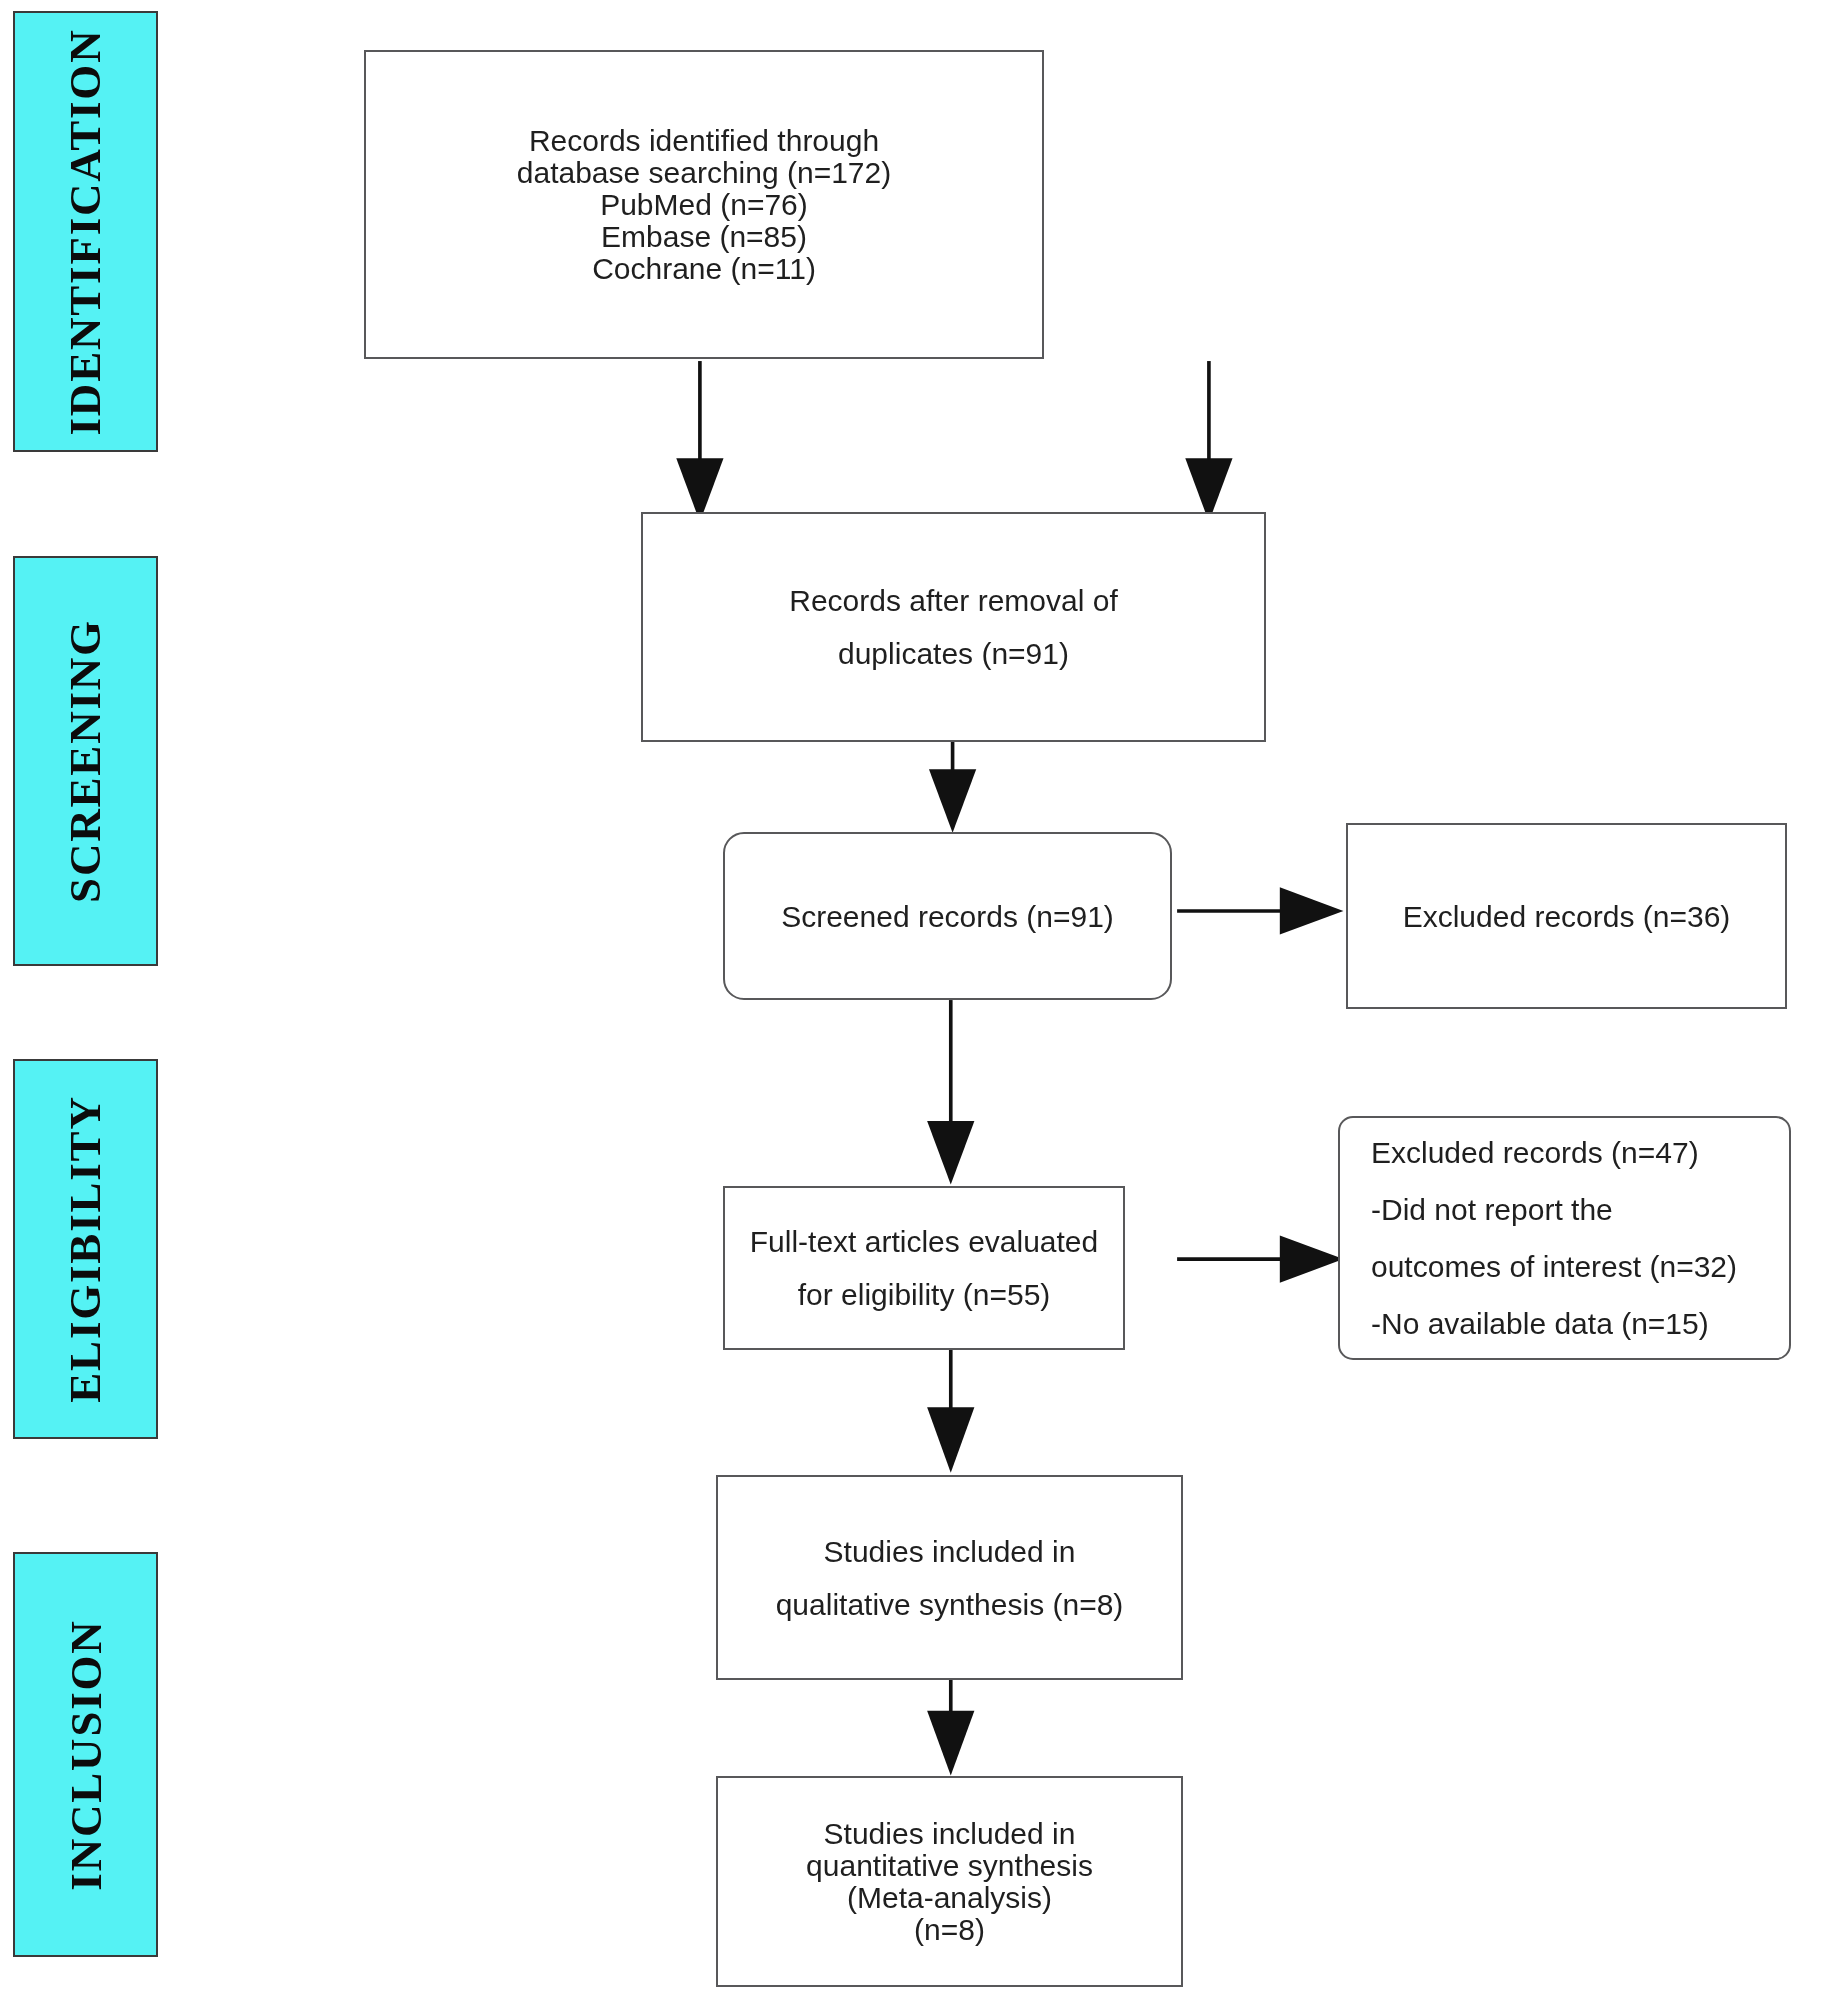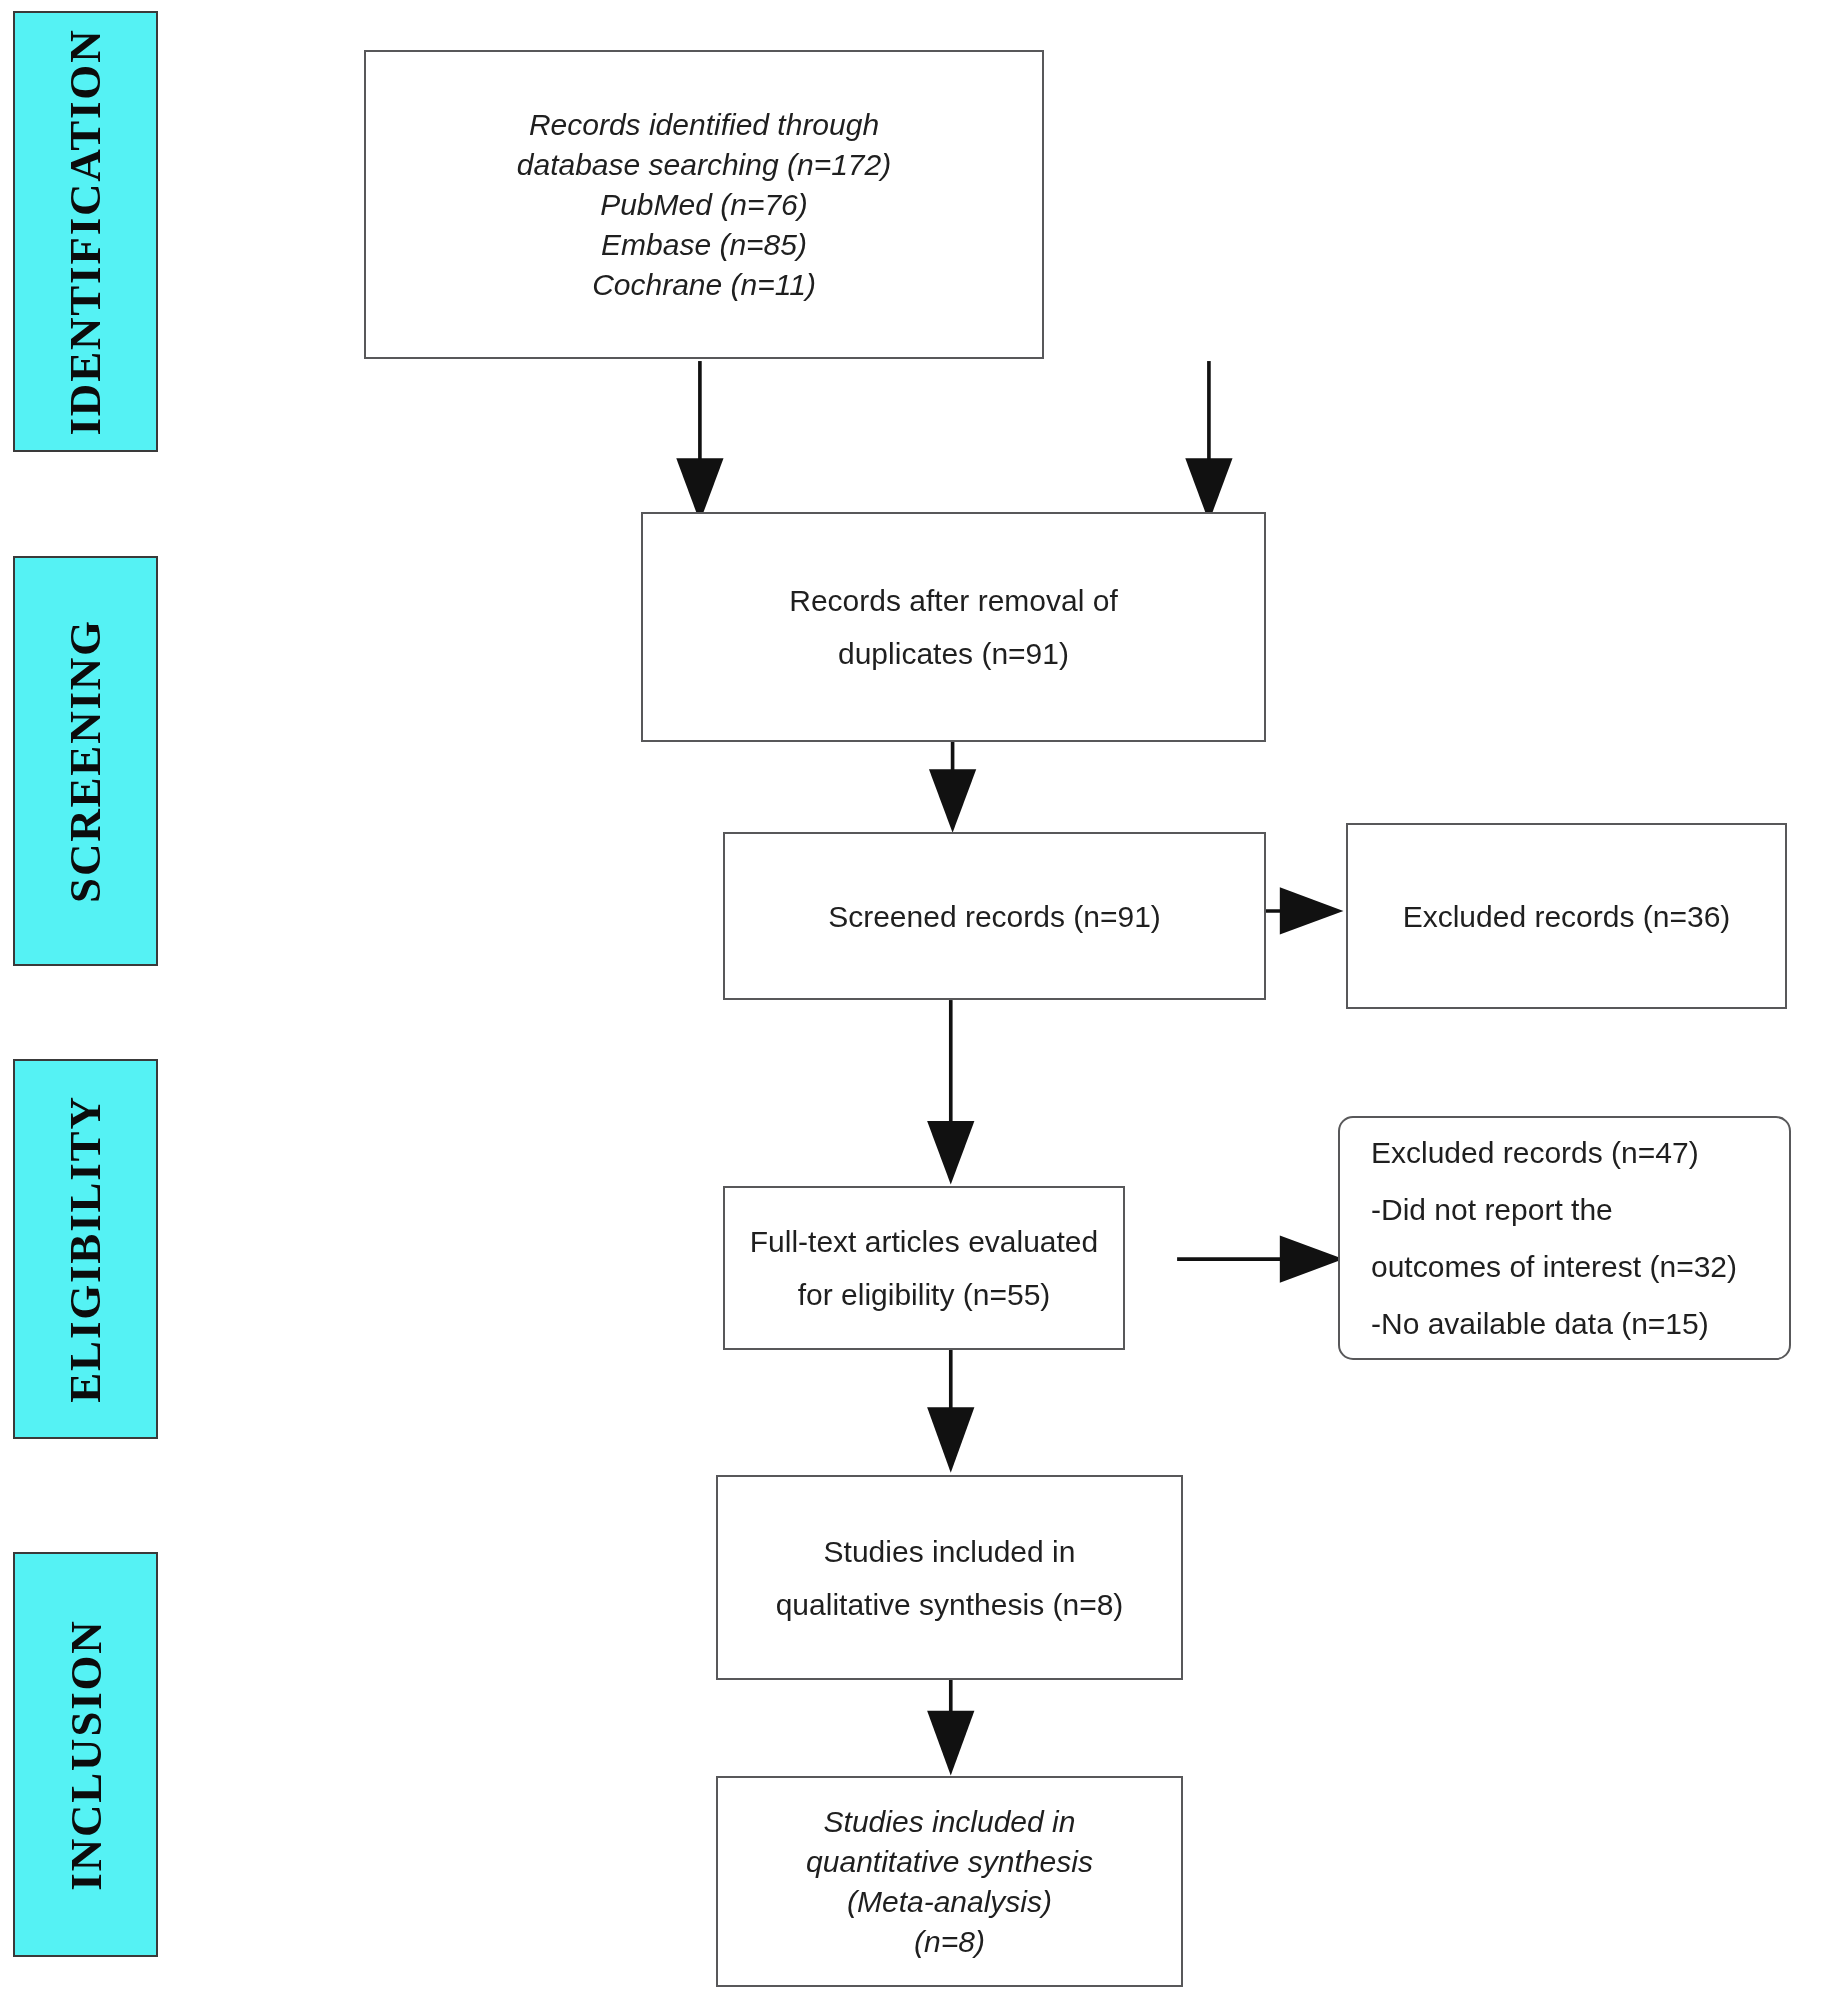--- a/index.html
+++ b/index.html
@@ -58,22 +58,21 @@
     justify-content: flex-start;
     padding-left: 31px;
     border-radius: 15px;
   }
   .node.align-left .node-text {
     text-align: left;
     font-size: 30px;
     line-height: 57px;
   }
   .node.tall .node-text {
-    line-height: 40px;
-    font-style: italic;
+    line-height: 32px;
   }
   .arrow-layer {
     position: absolute;
     inset: 0;
     width: 100%;
     height: 100%;
   }
   .arrow-layer line {
     stroke: var(--arrow, #111111);
     stroke-width: 4;
@@ -142,21 +141,21 @@
 Embase (n=85)
 Cochrane (n=11)</span>
   </div>
 
 
   <div class="node" style="left:641px; top:512px; width:625px; height:230px;">
     <span class="node-text">Records after removal of
 duplicates (n=91)</span>
   </div>
 
-  <div class="node" style="left:723px; top:832px; width:543px; height:168px;">
+  <div class="node" style="left:723px; top:832px; width:449px; height:168px;border-radius:21px;">
     <span class="node-text">Screened records (n=91)</span>
   </div>
 
   <div class="node" style="left:1346px; top:823px; width:441px; height:186px;">
     <span class="node-text">Excluded records (n=36)</span>
   </div>
 
   <div class="node" style="left:723px; top:1186px; width:402px; height:164px;">
     <span class="node-text">Full-text articles evaluated
 for eligibility (n=55)</span>

